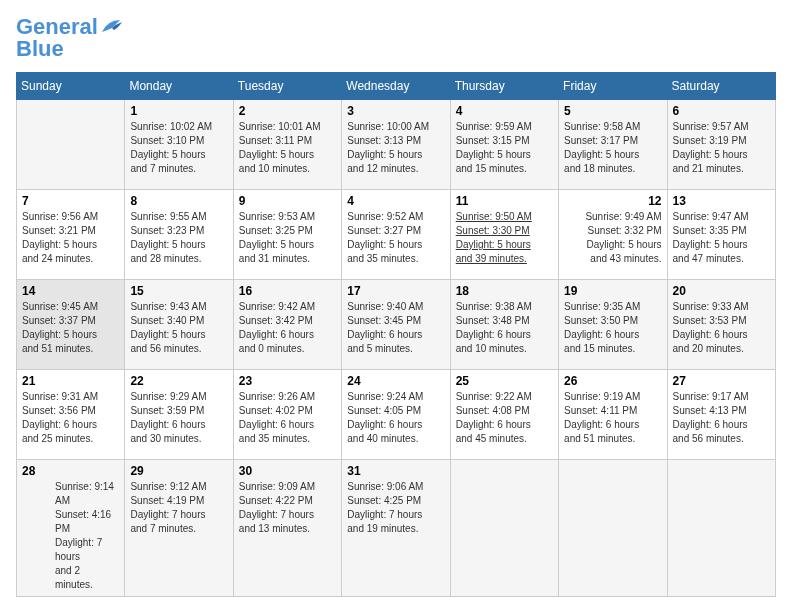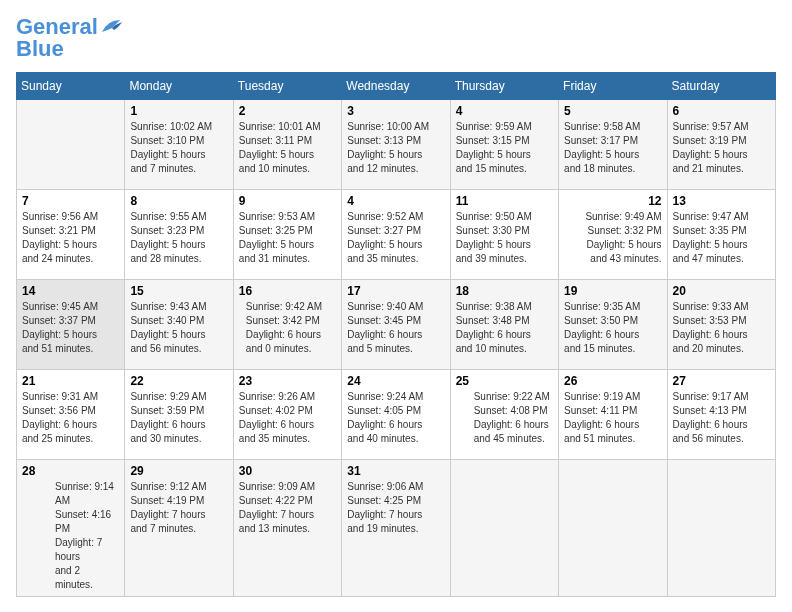--- a/index.html
+++ b/index.html
@@ -188,21 +188,21 @@
         </td>
         <td style="background-color: rgb(255, 255, 255);">
           <span class="day-number">4</span>
           <div class="day-info" style="white-space: pre-line;">Sunrise: 9:52 AM
 Sunset: 3:27 PM
 Daylight: 5 hours
 and 35 minutes.</div>
         </td>
         <td style="background-color: rgb(255, 255, 255);">
           <span class="day-number">11</span>
-          <div class="day-info" style="white-space: pre-line;">Sunrise: 9:50 AM
+          <div class="day-info" style="white-space: pre-line; text-decoration: underline;">Sunrise: 9:50 AM
 Sunset: 3:30 PM
 Daylight: 5 hours
 and 39 minutes.</div>
         </td>
         <td style="background-color: rgb(255, 255, 255); text-align: right;">
           <span class="day-number">12</span>
           <div class="day-info" style="white-space: pre-line;">Sunrise: 9:49 AM
 Sunset: 3:32 PM
 Daylight: 5 hours
 and 43 minutes.</div>
@@ -225,21 +225,21 @@
         </td>
         <td style="background-color: rgb(245, 245, 245);">
           <span class="day-number">15</span>
           <div class="day-info" style="white-space: pre-line;">Sunrise: 9:43 AM
 Sunset: 3:40 PM
 Daylight: 5 hours
 and 56 minutes.</div>
         </td>
         <td style="background-color: rgb(245, 245, 245);">
           <span class="day-number">16</span>
-          <div class="day-info" style="white-space: pre-line; margin-left: 7px;">Sunrise: 9:42 AM
+          <div class="day-info" style="white-space: pre-line;">Sunrise: 9:42 AM
 Sunset: 3:42 PM
 Daylight: 6 hours
 and 0 minutes.</div>
         </td>
         <td style="background-color: rgb(245, 245, 245);">
           <span class="day-number">17</span>
           <div class="day-info" style="white-space: pre-line;">Sunrise: 9:40 AM
 Sunset: 3:45 PM
 Daylight: 6 hours
 and 5 minutes.</div>
@@ -290,21 +290,21 @@
         </td>
         <td style="background-color: rgb(255, 255, 255);">
           <span class="day-number">24</span>
           <div class="day-info" style="white-space: pre-line;">Sunrise: 9:24 AM
 Sunset: 4:05 PM
 Daylight: 6 hours
 and 40 minutes.</div>
         </td>
         <td style="background-color: rgb(255, 255, 255);">
           <span class="day-number">25</span>
-          <div class="day-info" style="white-space: pre-line; margin-left: 18px;">Sunrise: 9:22 AM
+          <div class="day-info" style="white-space: pre-line;">Sunrise: 9:22 AM
 Sunset: 4:08 PM
 Daylight: 6 hours
 and 45 minutes.</div>
         </td>
         <td style="background-color: rgb(255, 255, 255);">
           <span class="day-number">26</span>
           <div class="day-info" style="white-space: pre-line;">Sunrise: 9:19 AM
 Sunset: 4:11 PM
 Daylight: 6 hours
 and 51 minutes.</div>

